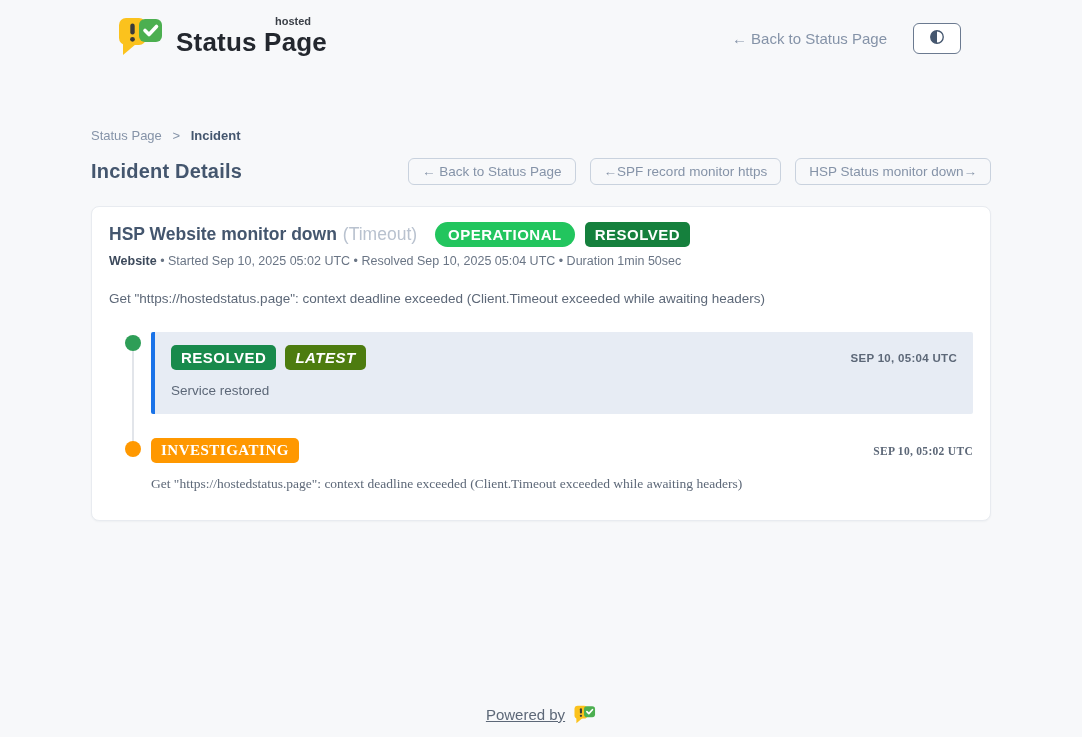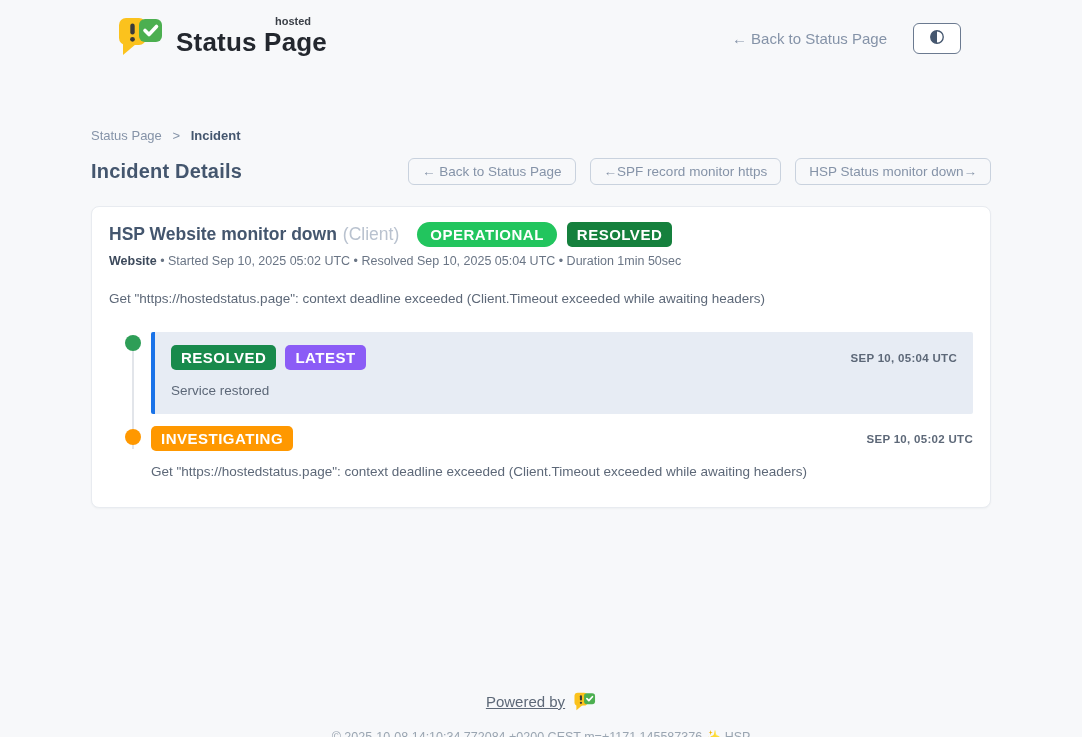--- a/index.html
+++ b/index.html
@@ -117,21 +117,21 @@
   .timeline::before {
     content: "";
     position: absolute;
     left: 23px;
     top: 16px;
     height: 101px;
     width: 2px;
     background: #e2e5ea;
   }
   .tl-item { display: flex; position: relative; }
-  .tl-item + .tl-item { margin-top: 12px; }
+  .tl-item + .tl-item { margin-top: 24px; font-family: Liberation Serif, serif; }
   .tl-dot {
     width: 16px;
     height: 16px;
     border-radius: 50%;
     margin-left: 16px;
     margin-top: 3px;
     flex: none;
     z-index: 1;
   }
   .tl-dot-green { background: #2e9e57; }
@@ -139,21 +139,21 @@
   .tl-content { flex: 1; margin-left: 10px; }
   .tl-content.highlighted {
     background: #e7ecf4;
     border-left: 4px solid #1a73e8;
     border-radius: 2px;
     padding: 13px 16px 16px 16px;
   }
   .tl-head { display: flex; align-items: center; justify-content: space-between; }
   .tl-badges { display: flex; gap: 9px; }
   .badge-resolved { background: #188a4c; }
-  .badge-latest { background: #8b5cf6; }
+  .badge-latest { background: #4d7c0f; font-style: italic; }
   .badge-investigating { background: #ff9800; }
   .tl-time { font-size: 11.5px; font-weight: bold; color: #5d6878; letter-spacing: 0.3px; }
   .tl-message { margin-top: 13px; font-size: 13.5px; color: #5d6878; }
 
   
   footer { margin-top: 183px; text-align: center; }
   .powered-row {
     display: flex;
     align-items: center;
     justify-content: center;
@@ -212,21 +212,21 @@
       <button class="nav-btn">← Back to Status Page</button>
       <button class="nav-btn">←SPF record monitor https</button>
       <button class="nav-btn">HSP Status monitor down→</button>
     </div>
   </div>
 
   <section class="incident-card">
 
     <div class="incident-title-row">
       <span class="incident-title">HSP Website monitor down</span>
-      <span class="incident-component">(Client)</span>
+      <span class="incident-component">(Timeout)</span>
       <span class="badge badge-operational">OPERATIONAL</span>
       <span class="badge badge-resolved-hdr">RESOLVED</span>
     </div>
 
     <div class="incident-meta">
       <span class="meta-component">Website</span>
       <span>• Started Sep 10, 2025 05:02 UTC • Resolved Sep 10, 2025 05:04 UTC • Duration 1min 50sec</span>
     </div>
 
     <p class="incident-description">Get "https://hostedstatus.page": context deadline exceeded (Client.Timeout exceeded while awaiting headers)</p>

